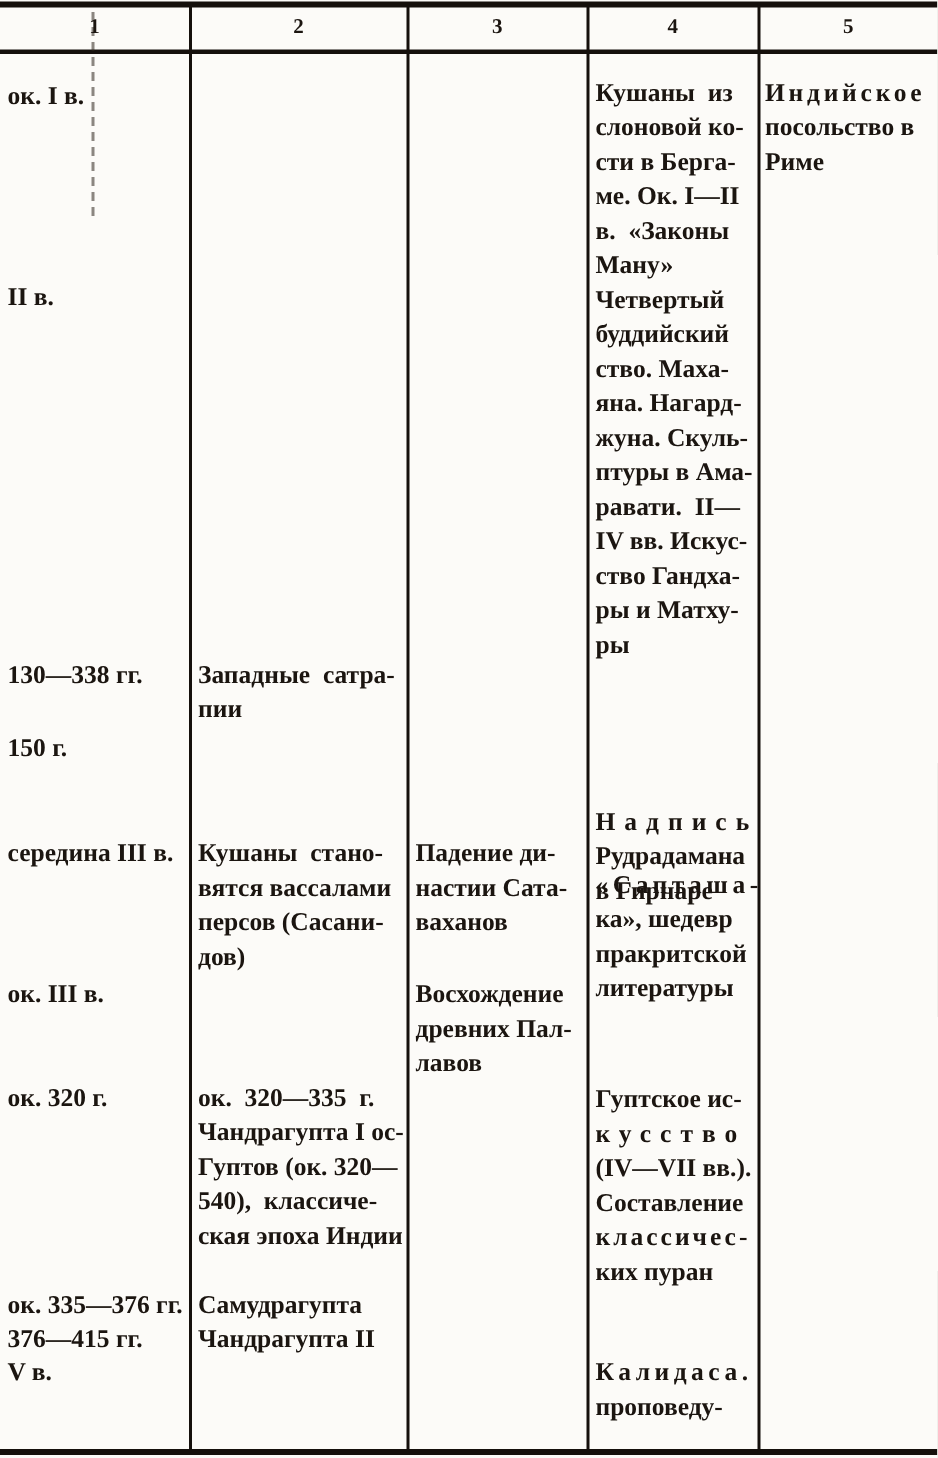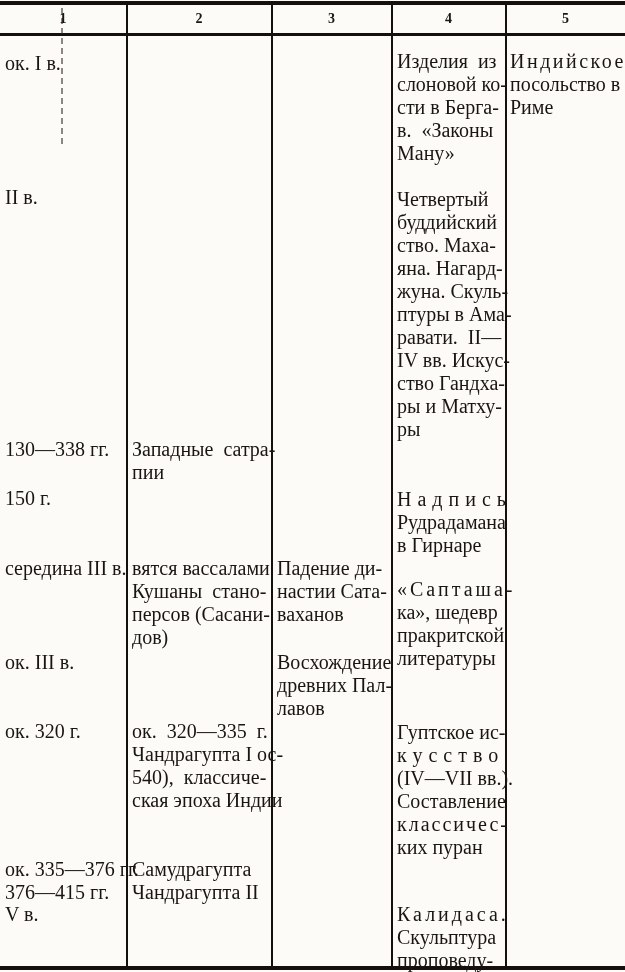--- a/index.html
+++ b/index.html
@@ -20,21 +20,21 @@
   .hnum{
     position:absolute;top:6px;height:26px;line-height:26px;
     text-align:center;font-size:14px;font-weight:600;
   }
   .h1{left:0;width:126px}
   .h2{left:127px;width:144px}
   .h3{left:272px;width:119px}
   .h4{left:392px;width:113px}
   .h5{left:506px;width:119px}
   
-  .cell{position:absolute;font-size:20px;font-weight:400;}
+  .cell{position:absolute;font-size:17px;font-weight:700;}
   .cell .line{height:23px;line-height:23px;white-space:pre;}
   .c1{left:5px;width:120px}
   .c2{left:132px;width:138px}
   .c3{left:277px;width:113px}
   .c4{left:397px;width:107px}
   .c5{left:510px;width:114px}
   
   .artifact{
     position:absolute;left:61px;top:8px;height:136px;width:0;
     border-left:2px dashed rgba(45,38,30,0.55);
@@ -88,89 +88,90 @@
         <div class="line">376—415 гг.</div>
       </div>
       <div class="cell c1" style="top: 903px;">
         <div class="line">V в.</div>
       </div>
       <div class="cell c2" style="top: 438px;">
         <div class="line">Западные  сатра-</div>
         <div class="line">пии</div>
       </div>
       <div class="cell c2" style="top: 557px;">
+        <div class="line">Кушаны  стано-</div>
         <div class="line">вятся вассалами</div>
-        <div class="line">Кушаны  стано-</div>
         <div class="line">персов (Сасани-</div>
         <div class="line">дов)</div>
       </div>
       <div class="cell c2" style="top: 720px;">
         <div class="line">ок.  320—335  г.</div>
         <div class="line">Чандрагупта I ос-</div>
+        <div class="line">Гуптов (ок. 320—</div>
         <div class="line">540),  классиче-</div>
         <div class="line">ская эпоха Индии</div>
       </div>
       <div class="cell c2" style="top: 858px;">
         <div class="line">Самудрагупта</div>
       </div>
       <div class="cell c2" style="top: 881px;">
         <div class="line">Чандрагупта II</div>
       </div>
       <div class="cell c3" style="top: 557px;">
         <div class="line">Падение ди-</div>
         <div class="line">настии Сата-</div>
         <div class="line">ваханов</div>
       </div>
       <div class="cell c3" style="top: 651px;">
         <div class="line">Восхождение</div>
         <div class="line">древних Пал-</div>
         <div class="line">лавов</div>
       </div>
       <div class="cell c4" style="top: 50px;">
-        <div class="line">Изделия  из</div>
+        <div class="line">Кушаны  из</div>
         <div class="line">слоновой ко-</div>
         <div class="line">сти в Берга-</div>
+        <div class="line">ме. Ок. I—II</div>
         <div class="line">в.  «Законы</div>
         <div class="line">Ману»</div>
       </div>
       <div class="cell c4" style="top: 188px;">
         <div class="line">Четвертый</div>
         <div class="line">буддийский</div>
         <div class="line">ство. Маха-</div>
         <div class="line">яна. Нагард-</div>
         <div class="line">жуна. Скуль-</div>
         <div class="line">птуры в Ама-</div>
         <div class="line">равати.  II—</div>
         <div class="line">IV вв. Искус-</div>
         <div class="line">ство Гандха-</div>
         <div class="line">ры и Матху-</div>
         <div class="line">ры</div>
       </div>
       <div class="cell c4" style="top: 488px;">
-        <div class="line" style="letter-spacing: 6px;">Надпись</div>
+        <div class="line" style="letter-spacing: 6px; margin-top: 48px;">Надпись</div>
         <div class="line">Рудрадамана</div>
         <div class="line">в Гирнаре</div>
       </div>
       <div class="cell c4" style="top: 558px; margin-top: 20px;">
         <div class="line" style="letter-spacing: 3px;">«Сапташа-</div>
         <div class="line">ка», шедевр</div>
         <div class="line">пракритской</div>
         <div class="line">литературы</div>
       </div>
       <div class="cell c4" style="top: 721px;">
         <div class="line">Гуптское ис-</div>
         <div class="line" style="letter-spacing: 6px;">кусство</div>
         <div class="line">(IV—VII вв.).</div>
         <div class="line">Составление</div>
         <div class="line" style="letter-spacing: 2px;">классичес-</div>
         <div class="line">ких пуран</div>
       </div>
       <div class="cell c4" style="top: 903px;">
         <div class="line" style="letter-spacing: 3px;">Калидаса.</div>
-        <div class="line">Скульптура</div>
         <div class="line">проповеду-</div>
       </div>
       <div class="cell c5" style="top: 50px;">
         <div class="line" style="letter-spacing: 2.5px;">Индийское</div>
         <div class="line">посольство в</div>
         <div class="line">Риме</div>
       </div>
     </div>
 </div>
 

